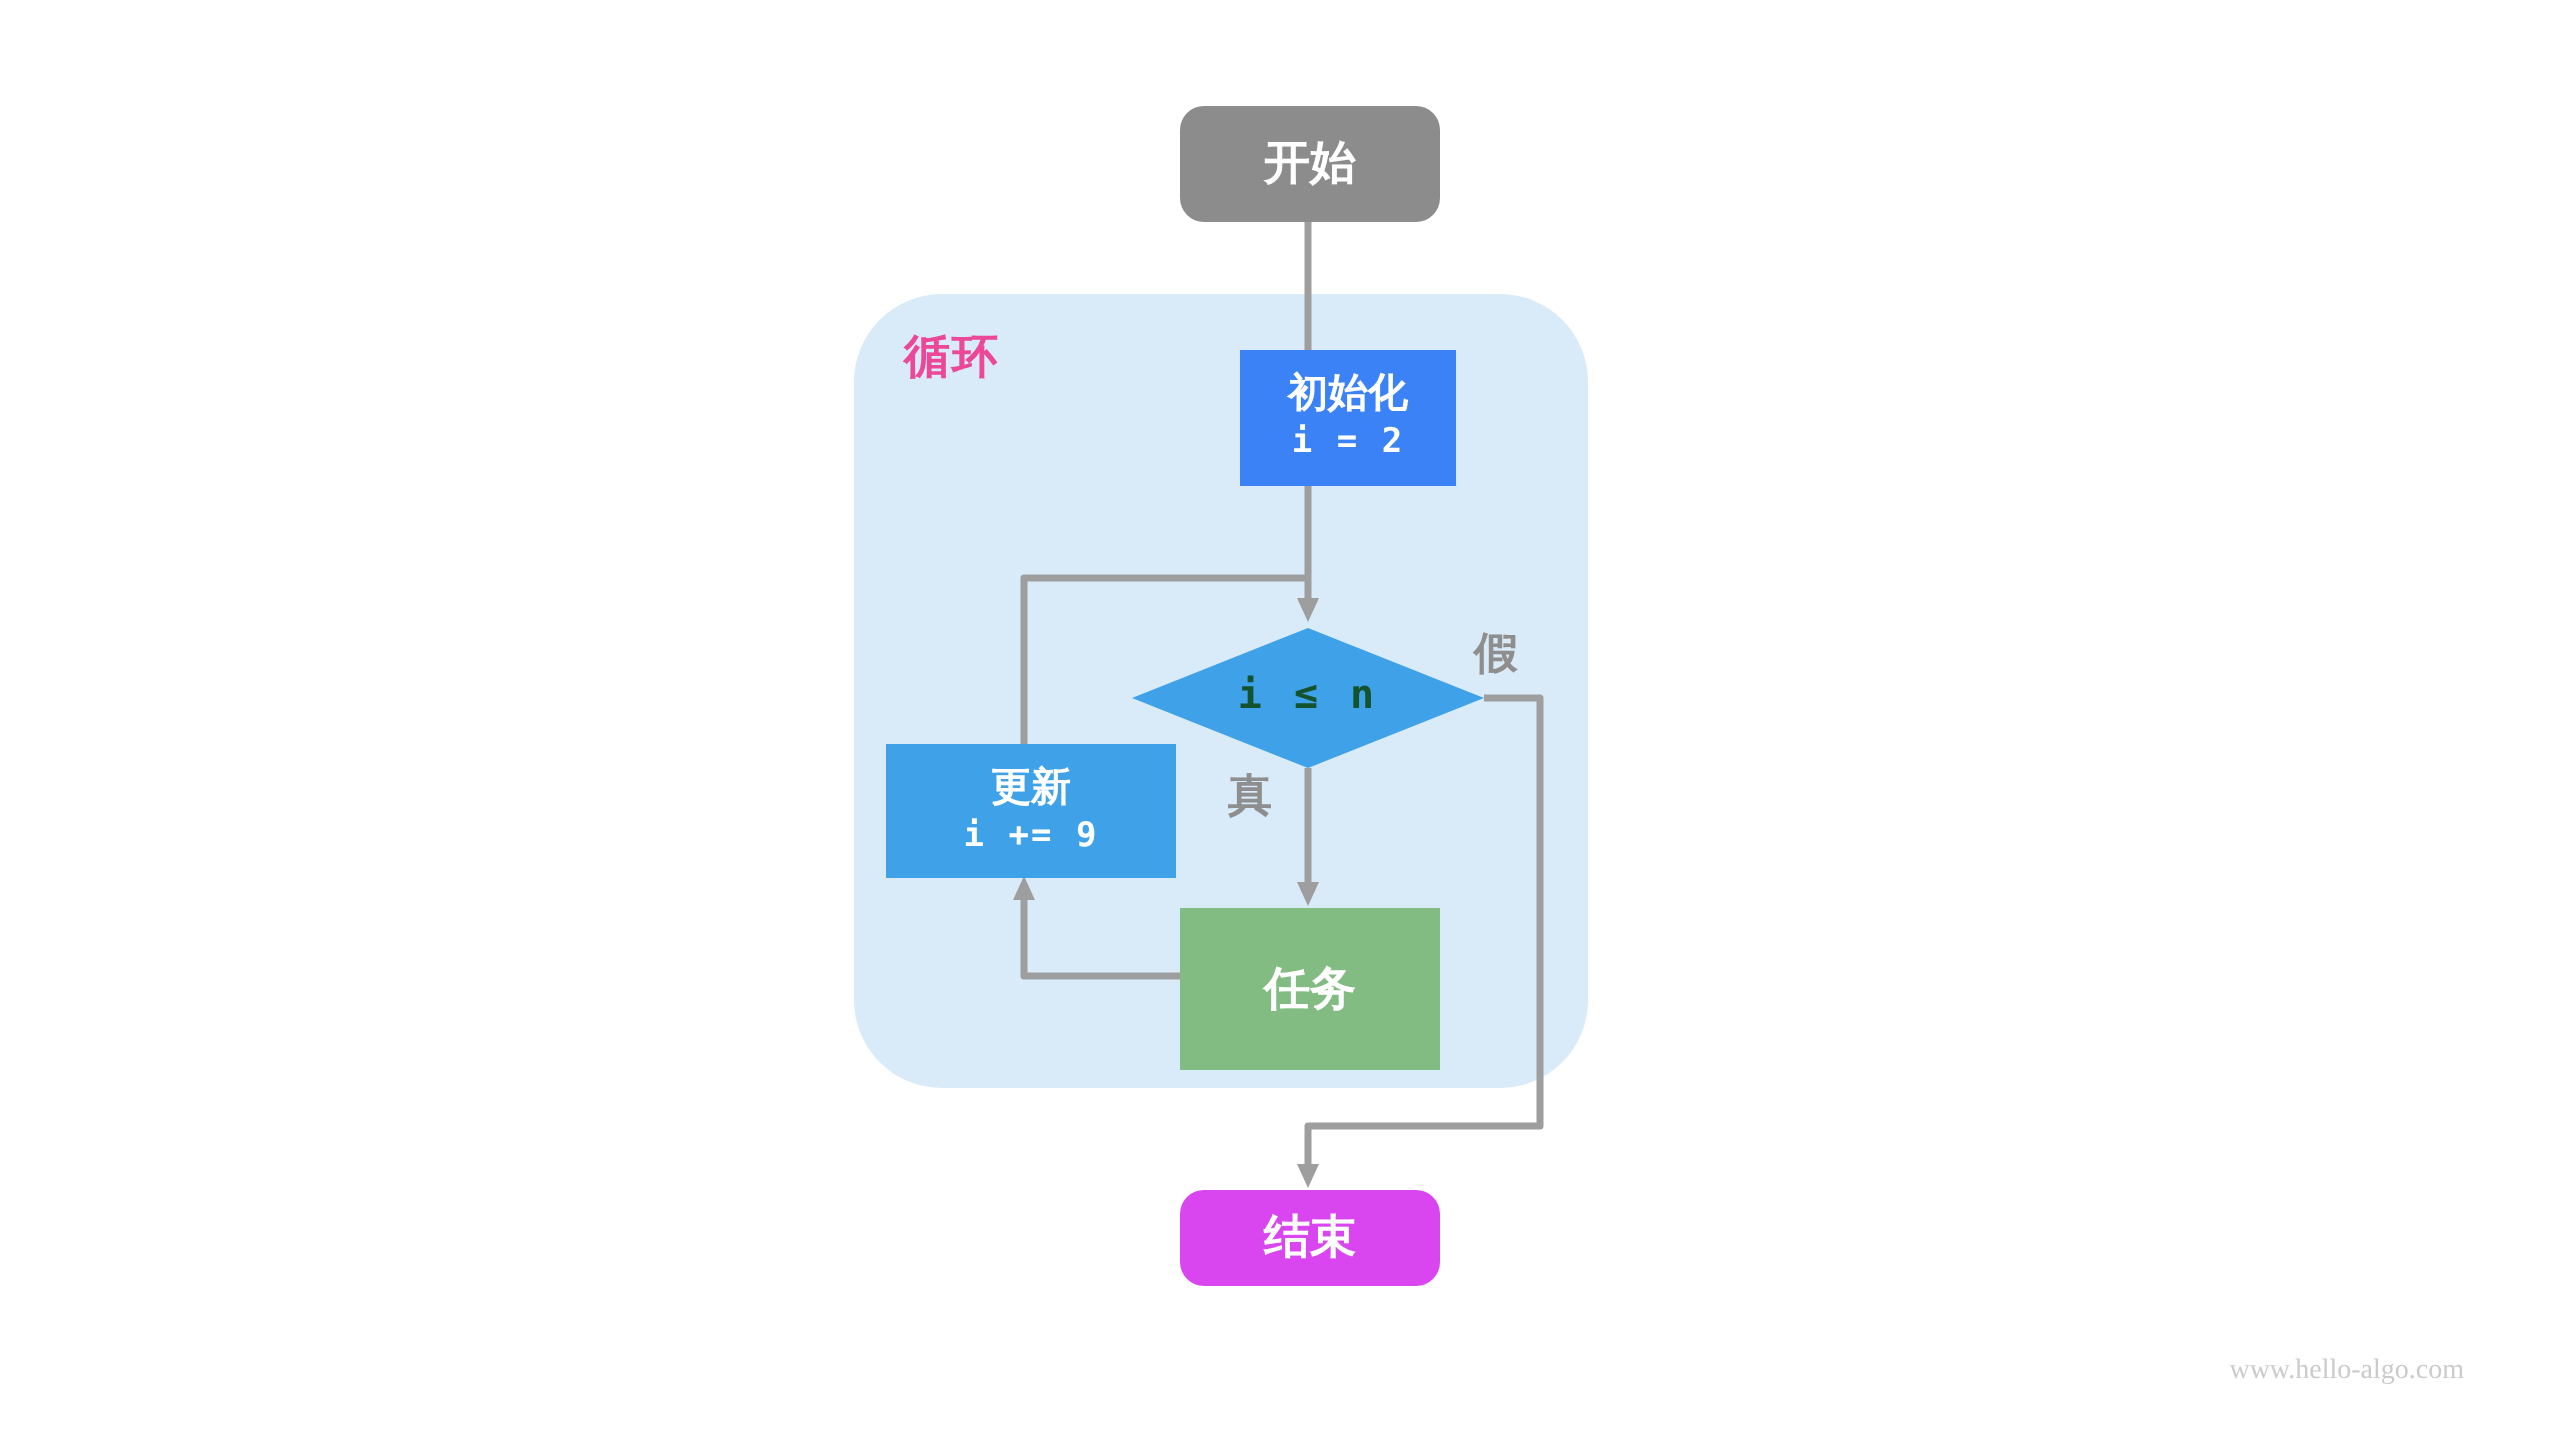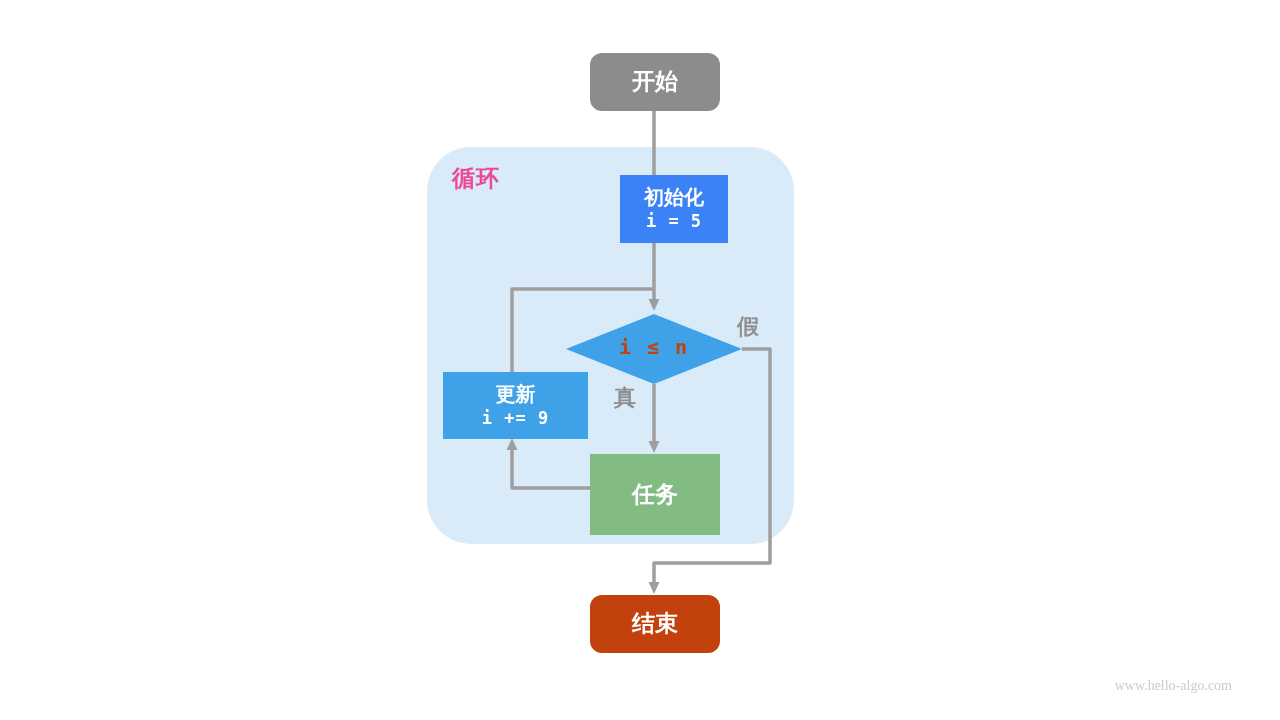--- a/index.html
+++ b/index.html
@@ -17,33 +17,33 @@
   }
   .edges{position:absolute;left:0;top:0;width:1280px;height:720px;}
   .edge{stroke:#9E9E9E;stroke-width:3.5;fill:none;stroke-linejoin:round;}
   .arrow{fill:#9E9E9E;stroke:none;}
   .diamond{fill:#3FA2E8;stroke:none;}
   .node{
     position:absolute;display:flex;flex-direction:column;align-items:center;justify-content:center;
     color:#ffffff;text-align:right;
   }
   .node-start{left:590px;top:53px;width:130px;height:58px;background:#8C8C8C;border-radius:12px;}
-  .node-end{left:590px;top:595px;width:130px;height:58px;background:#c2410c;border-radius:12px;}
+  .node-end{left:590px;top:595px;width:130px;height:48px;background:#d946ef;border-radius:12px;}
   .node-init{left:588px;top:175px;width:108px;height:68px;background:#3b82f6;margin-left:32px;}
   .node-update{left:443px;top:372px;width:145px;height:67px;background:#3FA2E8;}
   .node-task{left:590px;top:454px;width:130px;height:81px;background:#82BC82;}
   .node-label{font-size:23px;font-weight:bold;line-height:1.2;}
   .node-title{font-size:20px;font-weight:bold;line-height:1.25;}
   .node-code{
     font-family:"DejaVu Sans Mono",monospace;font-size:17px;font-weight:bold;
     line-height:1.35;letter-spacing:1px;
   }
   .cond-label{
     position:absolute;left:584px;top:335px;width:140px;text-align:center;
-    color:#c2410c;font-family:"DejaVu Sans Mono",monospace;font-size:20px;font-weight:bold;
+    color:#14532d;font-family:"DejaVu Sans Mono",monospace;font-size:20px;font-weight:bold;
     letter-spacing:2px;
   }
   .branch-label{
     position:absolute;font-size:22px;font-weight:bold;color:#8E8E8E;
   }
   .label-true{left:614px;top:383px;}
   .label-false{left:737px;top:312px;}
   .watermark{
     position:absolute;right:48px;top:678px;
     font-family:Liberation Serif, serif;font-size:14px;color:#CBCBCB;
@@ -70,21 +70,21 @@
     <polygon class="arrow" points="648.5,582 659.5,582 654,594"></polygon>
     <polygon class="diamond" points="566,349 654,314 742,349 654,384"></polygon>
   </svg>
 
   <div class="node node-start">
     <span class="node-label">开始</span>
   </div>
 
   <div class="node node-init">
     <span class="node-title">初始化</span>
-    <span class="node-code">i = 5</span>
+    <span class="node-code">i = 2</span>
   </div>
 
   <div class="cond-label">i ≤ n</div>
 
   <div class="branch-label label-false">假</div>
   <div class="branch-label label-true">真</div>
 
   <div class="node node-update">
     <span class="node-title">更新</span>
     <span class="node-code">i += 9</span>

